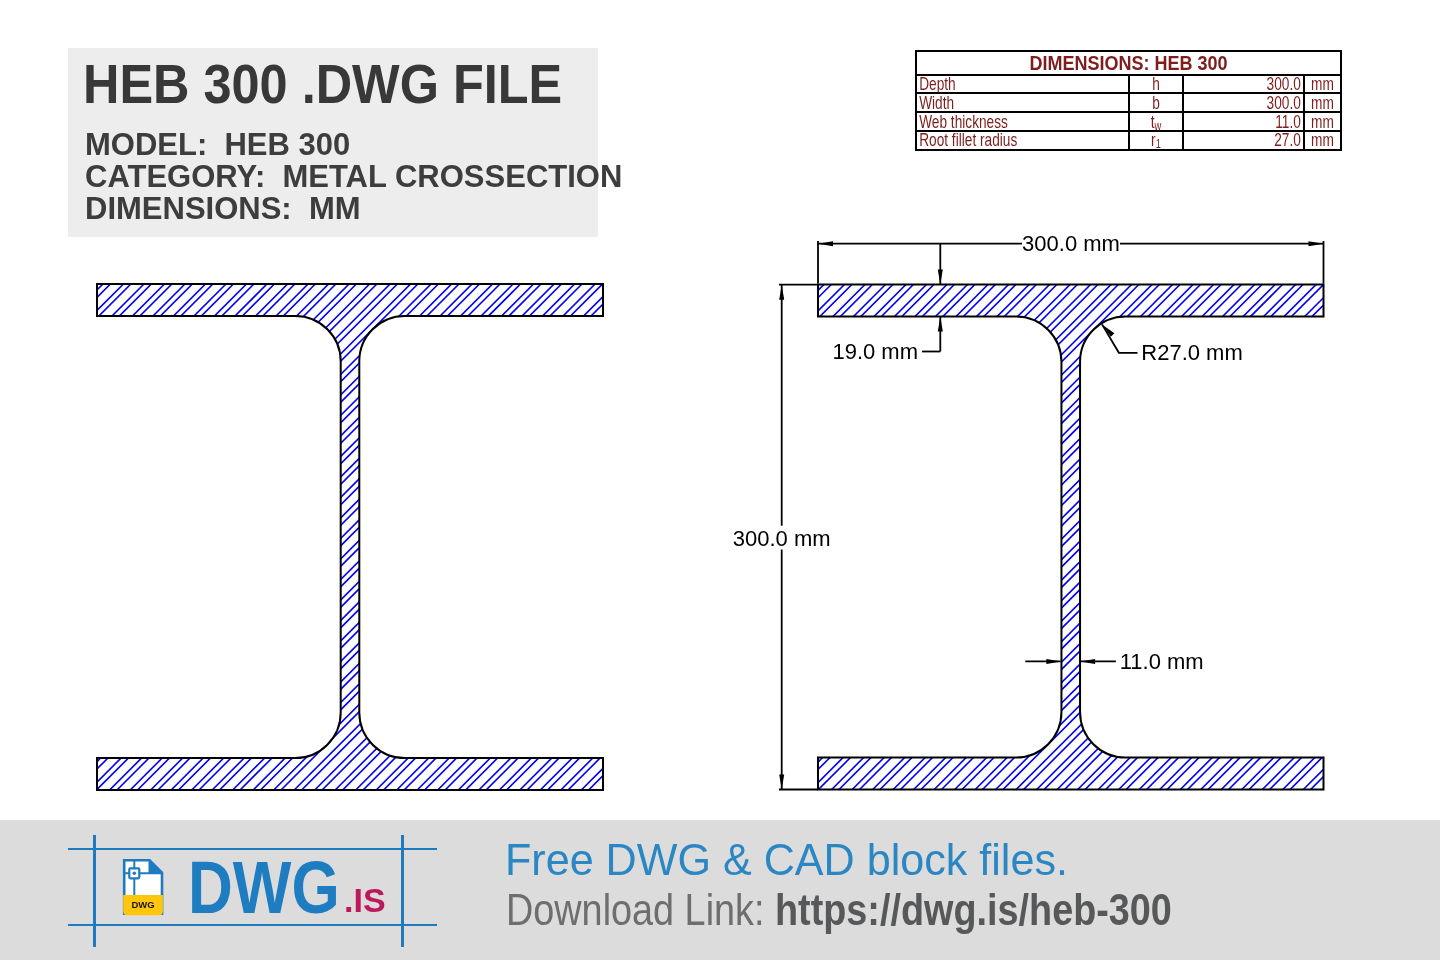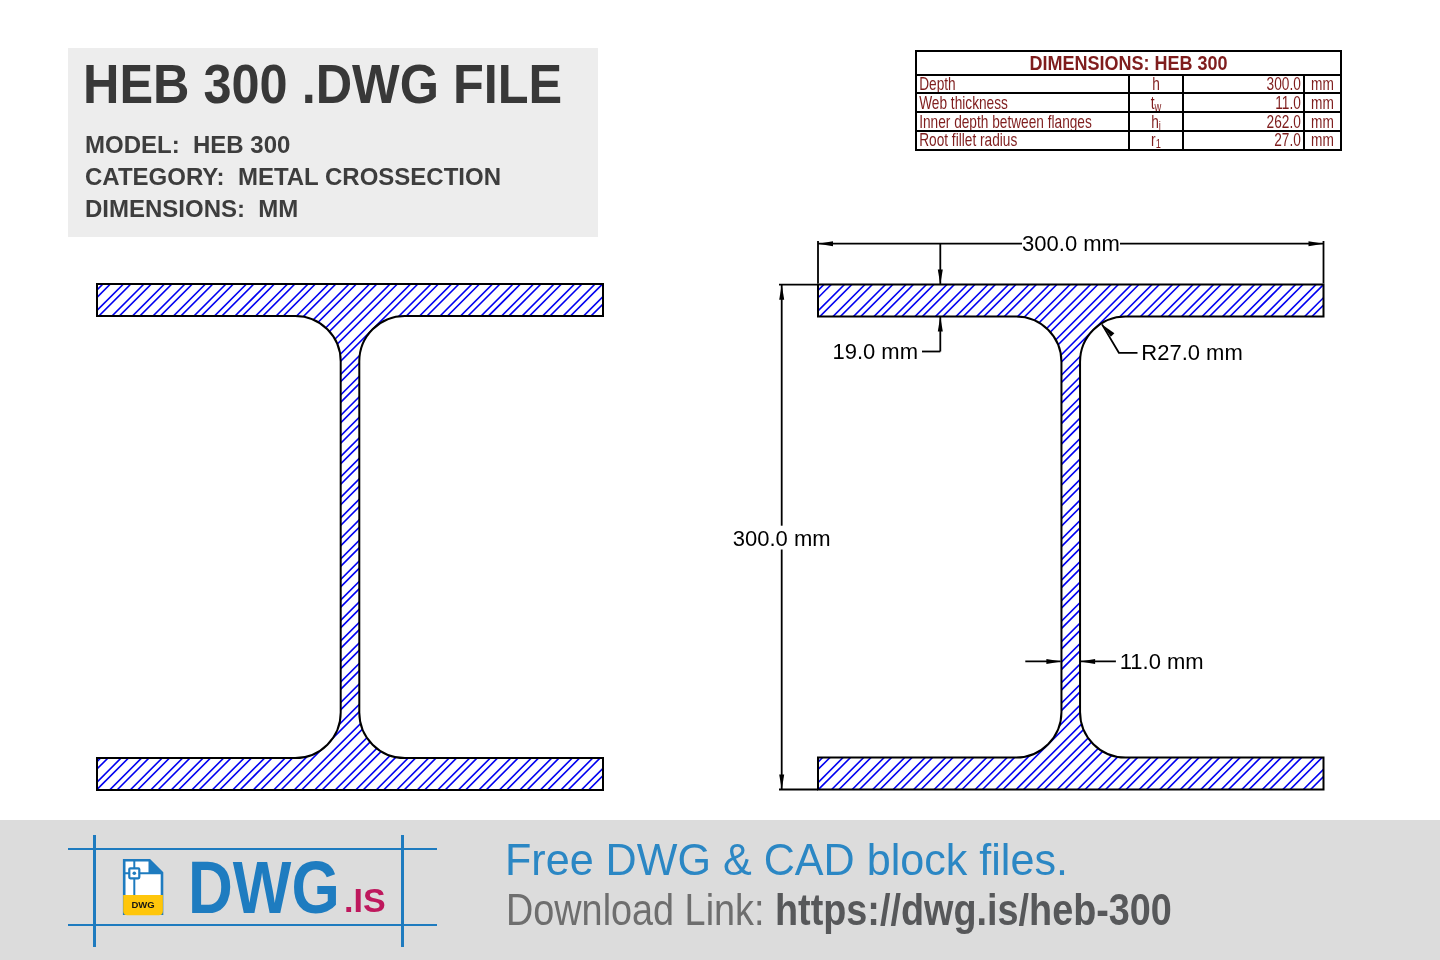--- a/index.html
+++ b/index.html
@@ -2,21 +2,21 @@
 <html><head>
 <meta charset="utf-8">
 <style>
   html,body{margin:0;padding:0;}
   body{width:1440px;height:960px;position:relative;background:#fff;overflow:hidden;
        font-family:"Liberation Sans", sans-serif;}
   .abs{position:absolute;}
   
   #titlebox{left:68px;top:48px;width:530px;height:189px;background:#ededed;}
   #title{left:83px;top:57px;font-size:55px;line-height:1;font-weight:bold;color:#383838;white-space:nowrap;transform:scaleX(0.917);transform-origin:0 0;}
-  #subtitle{left:85px;top:129px;font-size:24px;font-weight:bold;color:#3d3d3d;line-height:32px;white-space:nowrap;}
+  #subtitle{left:85px;top:129px;font-size:31px;font-weight:bold;color:#3d3d3d;line-height:32px;white-space:nowrap;}
   
   #dimtable{left:915px;top:50px;border-collapse:collapse;table-layout:fixed;width:425px;}
   #dimtable td{border:2px solid #000;padding:0;font-size:19px;line-height:16px;color:#7f1d1d;overflow:hidden;white-space:nowrap;}
   #dimtable .name div{transform:scaleX(0.72);transform-origin:0 50%;padding-left:3px;}
   #dimtable .sym{text-align:center;}
   #dimtable .sym div{transform:scaleX(0.72);transform-origin:50% 50%;}
   #dimtable .val{text-align:right;}
   #dimtable .val div{transform:scaleX(0.72);transform-origin:100% 50%;padding-right:3px;}
   #dimtable .unit{text-align:center;}
   #dimtable .unit div{transform:scaleX(0.72);transform-origin:50% 50%;}
@@ -317,41 +317,41 @@
         </td>
         <td class="val">
           <div>300.0</div>
         </td>
         <td class="unit">
           <div>mm</div>
         </td>
       </tr>
   <tr>
         <td class="name" style="height:16.8px">
+          <div>Width</div>
+        </td>
+        <td class="sym">
+          <div>b</div>
+        </td>
+        <td class="val">
+          <div>300.0</div>
+        </td>
+        <td class="unit">
+          <div>mm</div>
+        </td>
+      </tr>
+  <tr>
+        <td class="name" style="height:16.8px">
           <div>Web thickness</div>
         </td>
         <td class="sym">
           <div>t<sub>w</sub></div>
         </td>
         <td class="val">
           <div>11.0</div>
-        </td>
-        <td class="unit">
-          <div>mm</div>
-        </td>
-      </tr>
-  <tr>
-        <td class="name" style="height:16.8px">
-          <div>Inner depth between flanges</div>
-        </td>
-        <td class="sym">
-          <div>h<sub>i</sub></div>
-        </td>
-        <td class="val">
-          <div>262.0</div>
         </td>
         <td class="unit">
           <div>mm</div>
         </td>
       </tr>
   <tr>
         <td class="name" style="height:16.8px">
           <div>Root fillet radius</div>
         </td>
         <td class="sym">

